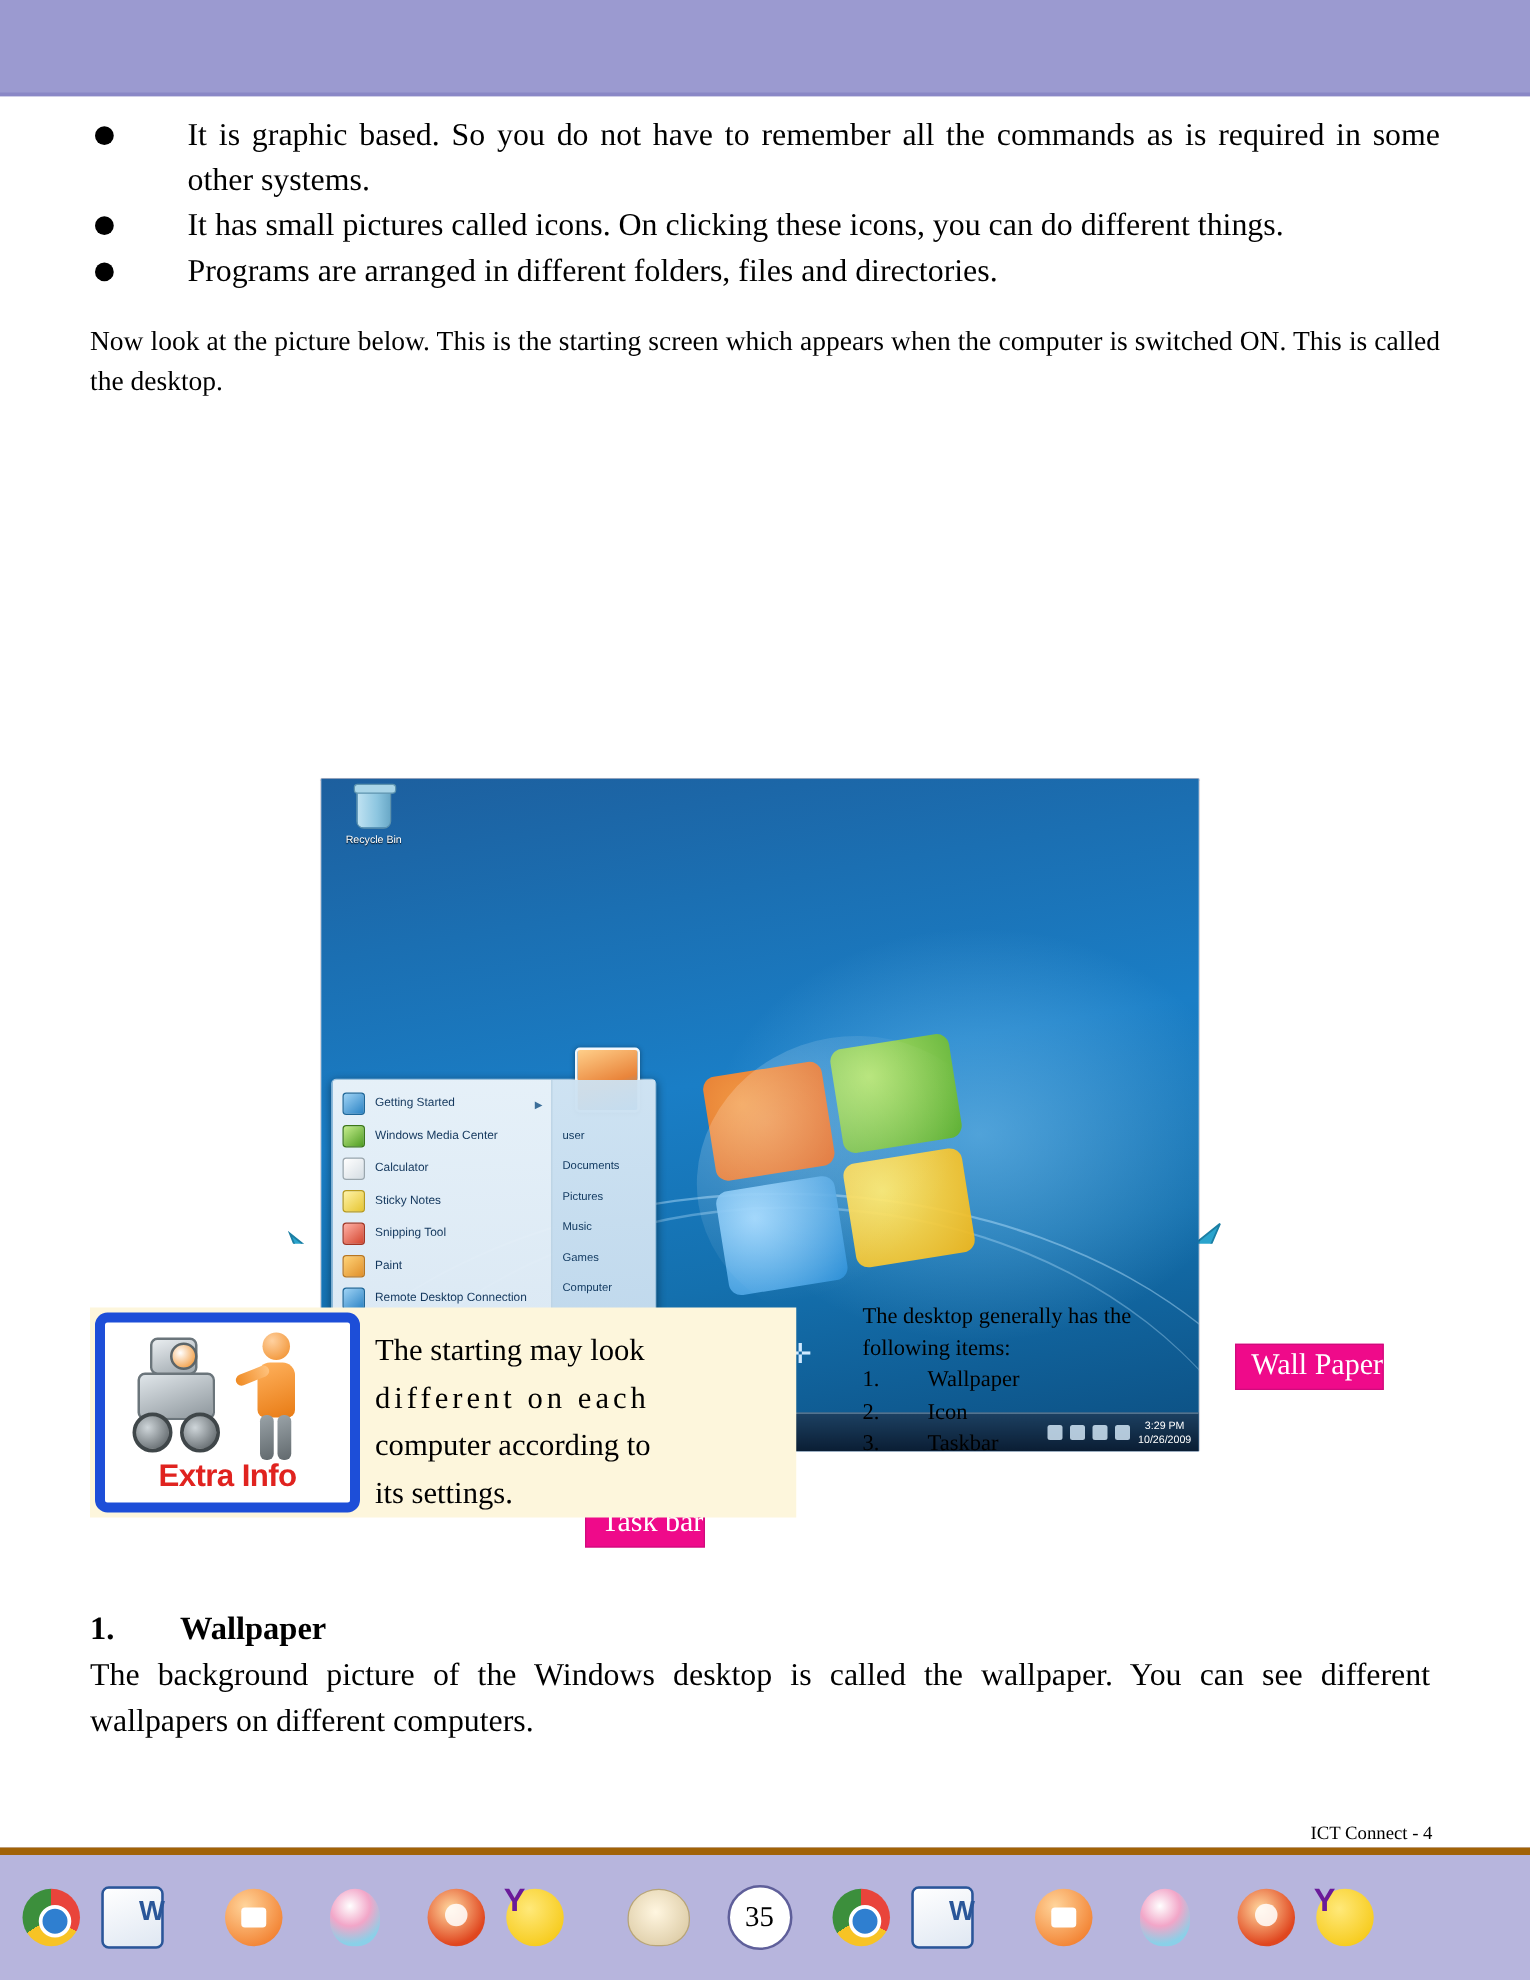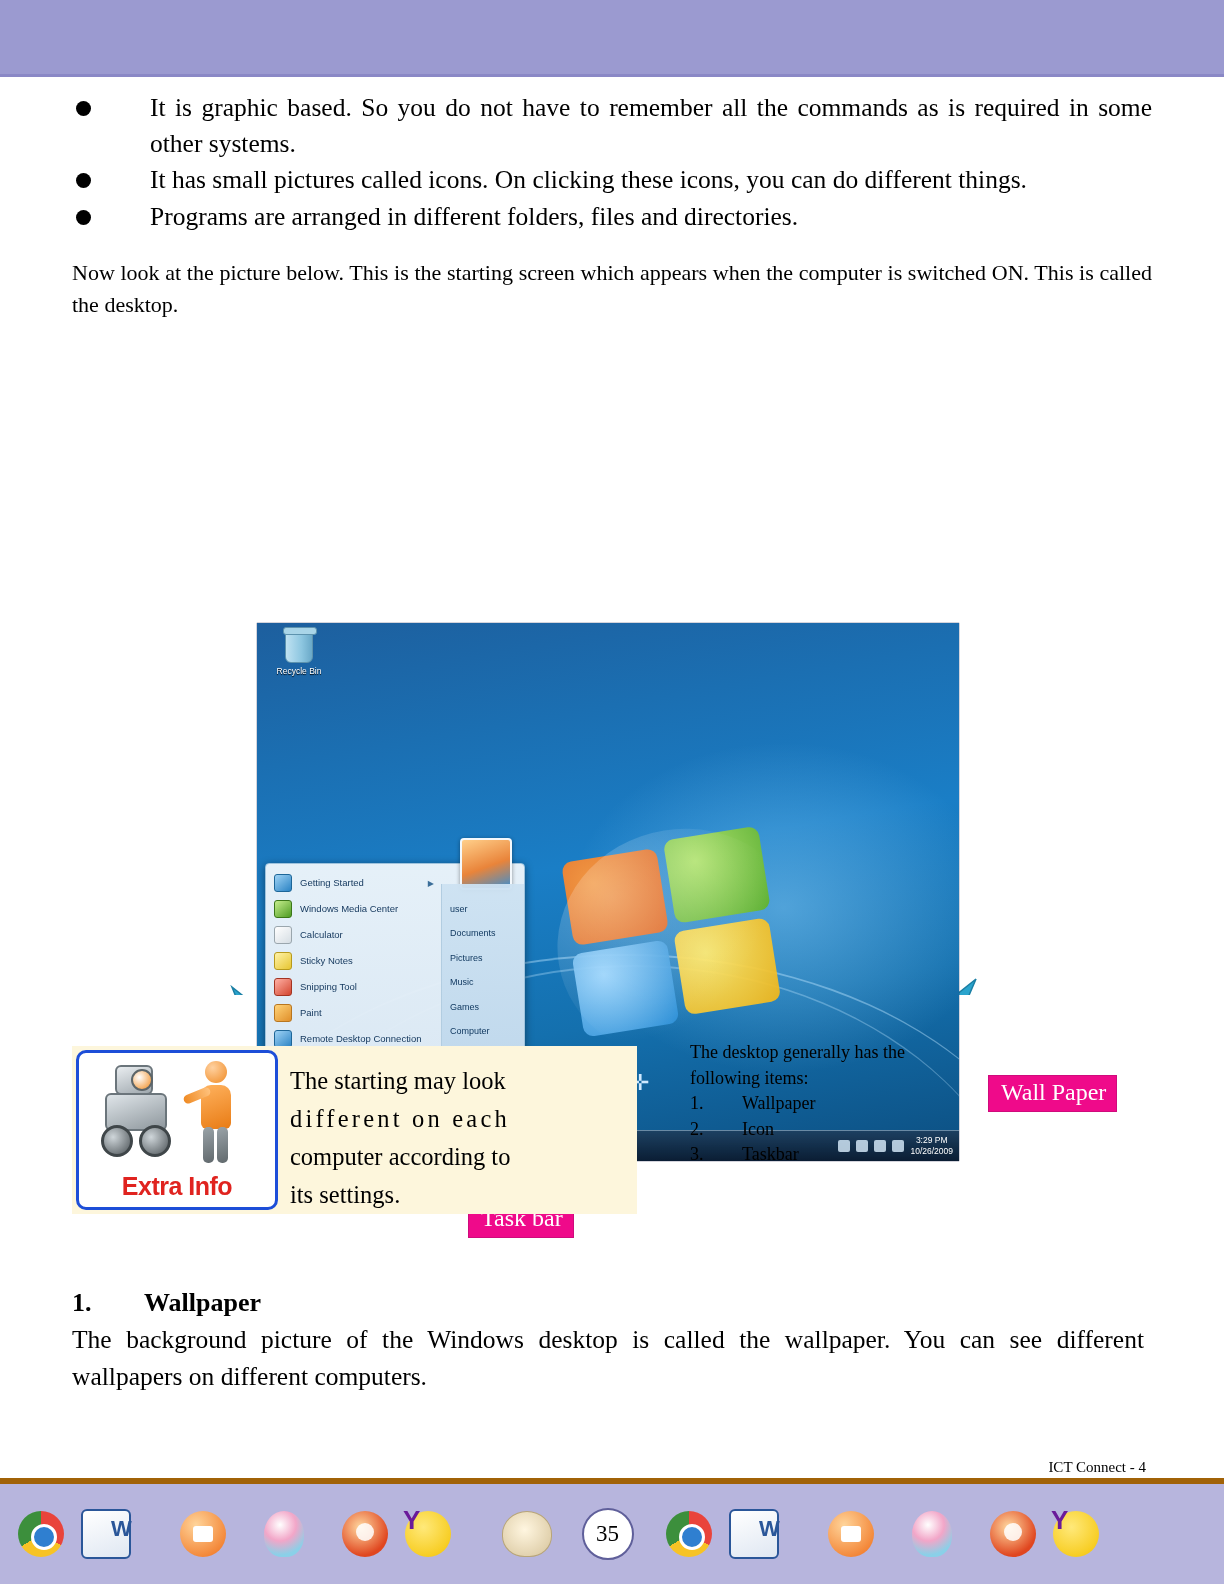--- a/index.html
+++ b/index.html
@@ -136,21 +136,21 @@
     position:absolute; left:8px; bottom:8px; width:150px; height:18px;
     background:#fff; border:1px solid #8fb6d3; border-radius:2px;
     display:flex; align-items:center; padding:0 4px;
   }
   .sm-search .ph { font-size:8.5px; color:#7b8a97; flex:1; }
   .sm-search .mag { width:10px; height:10px; border:1.5px solid #3b6e99; border-radius:50%; position:relative; }
   .sm-search .mag:after{content:"";position:absolute;right:-4px;bottom:-3px;width:5px;height:1.5px;background:#3b6e99;transform:rotate(45deg);}
   .sm-right {
     position:absolute; right:0; top:0; width:82px; bottom:36px;
     background:linear-gradient(180deg,rgba(205,226,242,0.95),rgba(188,214,235,0.95));
-    border-left:1px solid #b2cde1; padding-top:20px;margin-top:20px;
+    border-left:1px solid #b2cde1; padding-top:39px;
   }
   .sm-r-item { font-size:9px; color:#123a61; height:24.5px; padding-left:8px; }
   .sm-avatar {
     position:absolute; left:194px; top:-26px; width:48px; height:48px;
     background:linear-gradient(160deg,#ffcf8a,#e9843a 55%,#3d8fd0);
     border:2px solid #f3f8fc; border-radius:4px;
     box-shadow:0 1px 4px rgba(0,0,0,0.4);
   }
   .sm-shutdown {
     position:absolute; right:6px; bottom:8px; width:72px; height:19px;
@@ -182,35 +182,35 @@
   .tb-icon.media{ background:linear-gradient(160deg,#ffb36b,#e2581a); border-radius:50%; }
   .tb-tray { margin-left:auto; display:flex; align-items:center; padding-right:6px; }
   .tb-tray .ti { width:12px; height:12px; margin-right:6px; background:rgba(220,240,255,0.8); border-radius:2px; }
   .tb-clock { color:#fff; font-family:"Liberation Sans",sans-serif; font-size:8.5px; text-align:center; line-height:1.25; }
 
   
   .tag {
     position:absolute;
     background:#ef0a8a; color:#fff;
     font-family:"Liberation Serif", serif;
-    font-size:24px; padding:3px 10px 5px 12px;
+    font-size:24px; padding:3px 0 5px 12px;
     border:1px solid #cf0b7c;
     white-space:nowrap;
   }
   .tag.start { left:72px; top:770px; }
   .tag.wall  { left:988px; top:740px; }
   .tag.task  { left:468px; top:866px; }
 
   .arrow-svg { position:absolute; left:0; top:0; width:1224px; height:660px; pointer-events:none; }
   .extrabox {
     position:absolute; left:72px; top:1046px; width:565px; height:168px;
     background:#fdf6dc; display:flex; align-items:stretch;
   }
   .extra-badge {
-    width:196px; margin:4px; border:3px solid #1d4ed8; border-radius:10px;
+    width:196px; margin:4px; border:8px solid #1d4ed8; border-radius:10px;
     background:#fff; position:relative; overflow:hidden;
   }
   .robot {
     position:absolute; left:18px; top:12px; width:80px; height:95px;
   }
   .robot .head { position:absolute; left:18px; top:0; width:34px; height:26px; background:linear-gradient(160deg,#e9edf0,#9fa8ae); border:2px solid #6b757b; border-radius:6px; }
   .robot .eye { position:absolute; left:34px; top:4px; width:18px; height:18px; border-radius:50%; background:radial-gradient(circle at 35% 35%,#fff,#f08a1e); border:2px solid #5c6569; }
   .robot .body { position:absolute; left:8px; top:28px; width:58px; height:34px; background:linear-gradient(160deg,#dfe5e9,#8e979d); border:2px solid #6b757b; border-radius:6px; }
   .robot .wheel { position:absolute; top:60px; width:26px; height:26px; border-radius:50%; background:radial-gradient(circle at 35% 35%,#cfd6da,#4c5357); border:3px solid #3f4649; }
   .robot .w1 { left:4px; } .robot .w2 { left:42px; }

